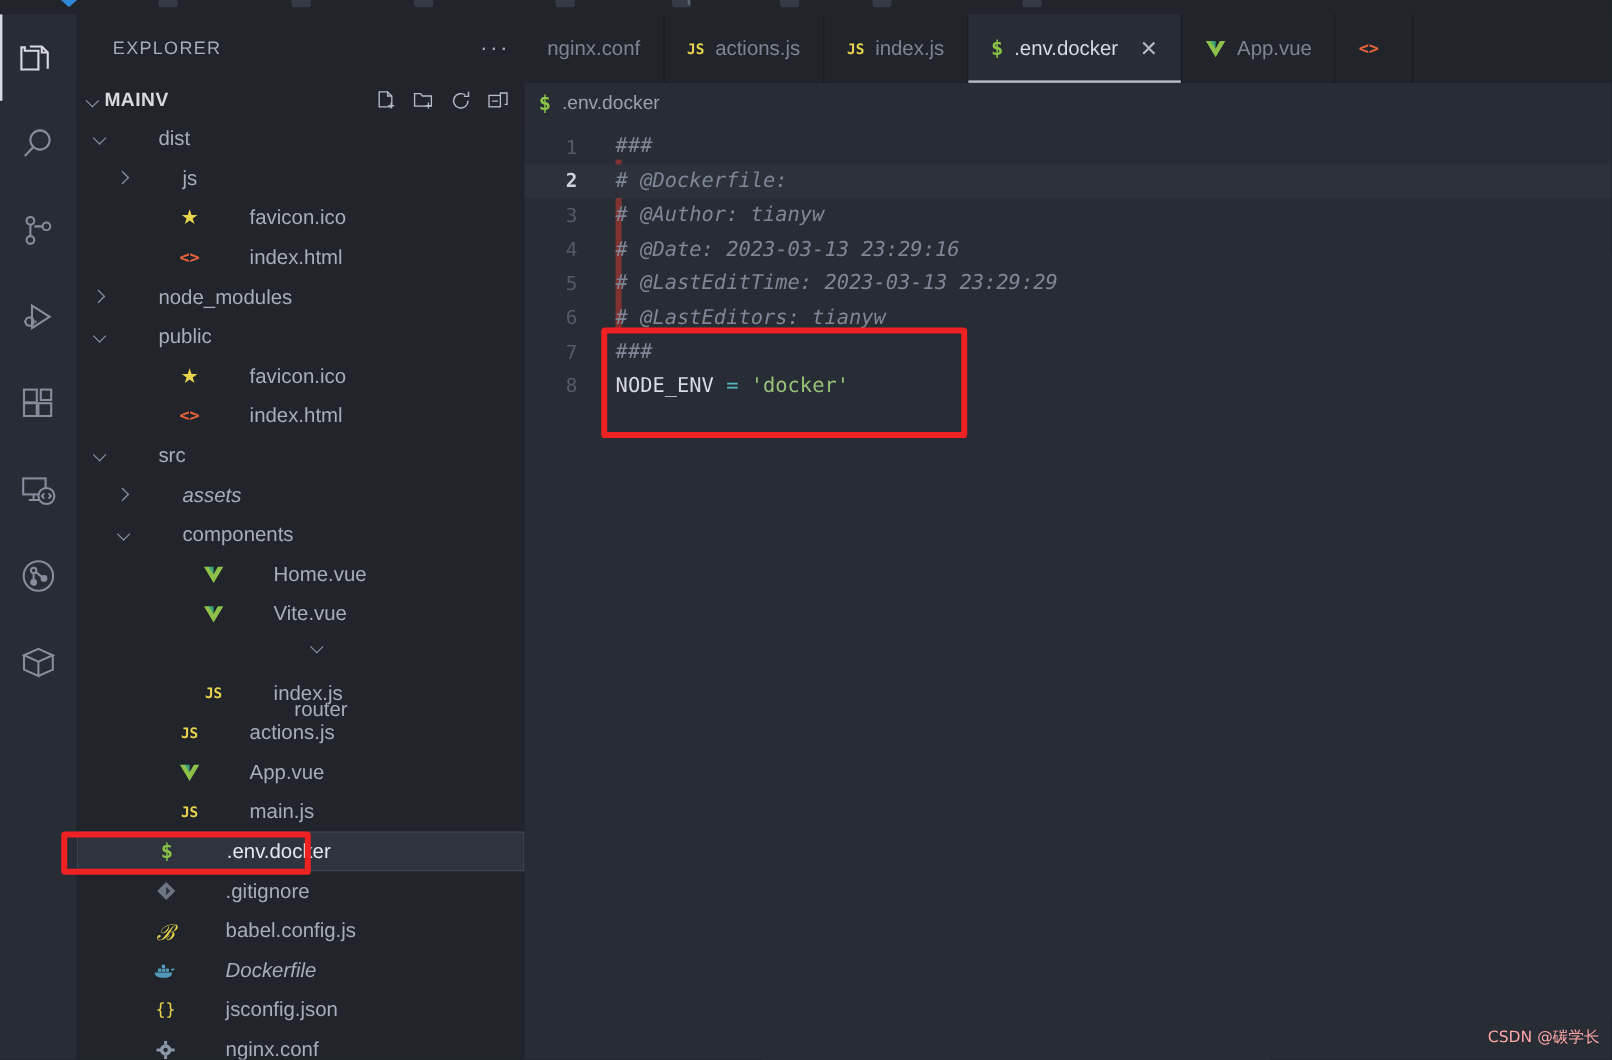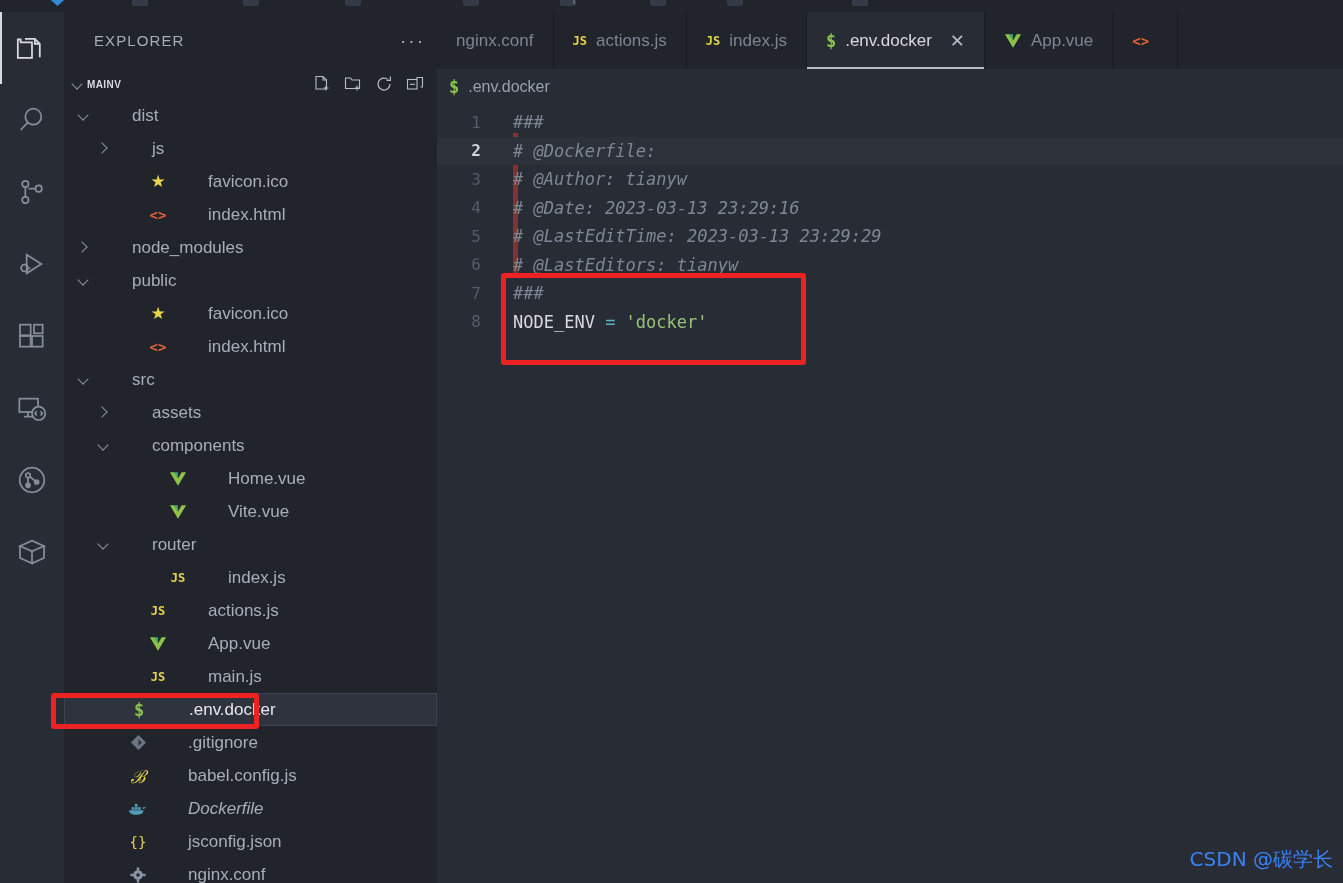--- a/index.html
+++ b/index.html
@@ -56,21 +56,21 @@
     height: 57px; display: flex; align-items: center;
     padding: 0 12px 0 30px; color: #a6adbb;
     font-size: 15px; letter-spacing: 1.1px;
   }
   .sb-header .dots {
     margin-left: auto; color: #a6adbb; font-size: 19px;
     letter-spacing: 2px; line-height: 10px; cursor: pointer;
   }
   .sb-section {
     height: 30px; display: flex; align-items: center; padding-left: 8px;
-    color: #d7dae0; font-size: 10px; font-weight: bold; letter-spacing: .4px;
+    color: #d7dae0; font-size: 16px; font-weight: bold; letter-spacing: .4px;
     background: #21252b;
   }
   .sb-section .sname { margin-left: 4px; }
   .sb-actions { margin-left: auto; display: flex; gap: 11px; padding-right: 12px; }
   .sb-actions .ai { cursor: pointer; display: flex; }
 
   .tree { position: relative; }
   .row {
     height: 33px; display: flex; align-items: center;
     color: #a7aeba; font-size: 17px; position: relative; cursor: pointer;
@@ -161,21 +161,21 @@
   .redbox {
     position: absolute; border: 5px solid #ee2222;
     border-radius: 3px; pointer-events: none;
   }
   #redbox-code { left: 501px; top: 273px; width: 305px; height: 92px; }
   #redbox-tree { left: 51px; top: 693px; width: 208px; height: 36px; }
 
   
   .watermark {
     position: absolute; right: 10px; bottom: 10px;
-    color: #3b82f6; font-size: 20px;
+    color: #fca5a5; font-size: 13px;
     font-family: "DejaVu Sans", sans-serif;
   }
 </style>
 </head>
 <body>
 
 <div id="app">
 
   <div class="menustrip">
     <div class="mlogo"></div>
@@ -363,21 +363,21 @@
           <span class="twisty"></span>
           <span class="ficon" style="color: rgb(232, 98, 60); font-size: 14px; font-family: &quot;DejaVu Sans Mono&quot;, monospace; font-weight: bold;">&lt;&gt;</span>
           <span class="flabel">index.html</span>
         </div>
         <div class="row" style="padding-left: 8px;">
           <span class="twisty">
             <span class="chev down"></span>
           </span>
           <span class="flabel">src</span>
         </div>
-        <div class="row" style="padding-left: 28px;">
+        <div class="row" style="padding-left: 28px; font-style: italic;">
           <span class="twisty">
             <span class="chev right"></span>
           </span>
           <span class="flabel">assets</span>
         </div>
         <div class="row" style="padding-left: 28px;">
           <span class="twisty">
             <span class="chev down"></span>
           </span>
           <span class="flabel">components</span>
@@ -395,21 +395,21 @@
         <div class="row" style="padding-left: 48px;">
           <span class="twisty"></span>
           <span class="ficon">
             <svg width="18" height="16" viewBox="0 0 20 17">
               <path d="M1 1 L6 1 L10 8 L14 1 L19 1 L10 16 Z" fill="#8dc149"></path>
               <path d="M5 1 L10 1 L10 8 Z" fill="#41b883" opacity="0.85"></path>
             </svg>
           </span>
           <span class="flabel">Vite.vue</span>
         </div>
-        <div class="row" style="padding-left: 28px;">
+        <div class="row" style="padding-left: 28px; flex-direction: column;">
           <span class="twisty">
             <span class="chev down"></span>
           </span>
           <span class="flabel">router</span>
         </div>
         <div class="row" style="padding-left: 48px;">
           <span class="twisty"></span>
           <span class="ficon" style="color: rgb(232, 212, 77); font-size: 12px; font-weight: bold; font-family: &quot;DejaVu Sans Mono&quot;, monospace;">JS</span>
           <span class="flabel">index.js</span>
         </div>

